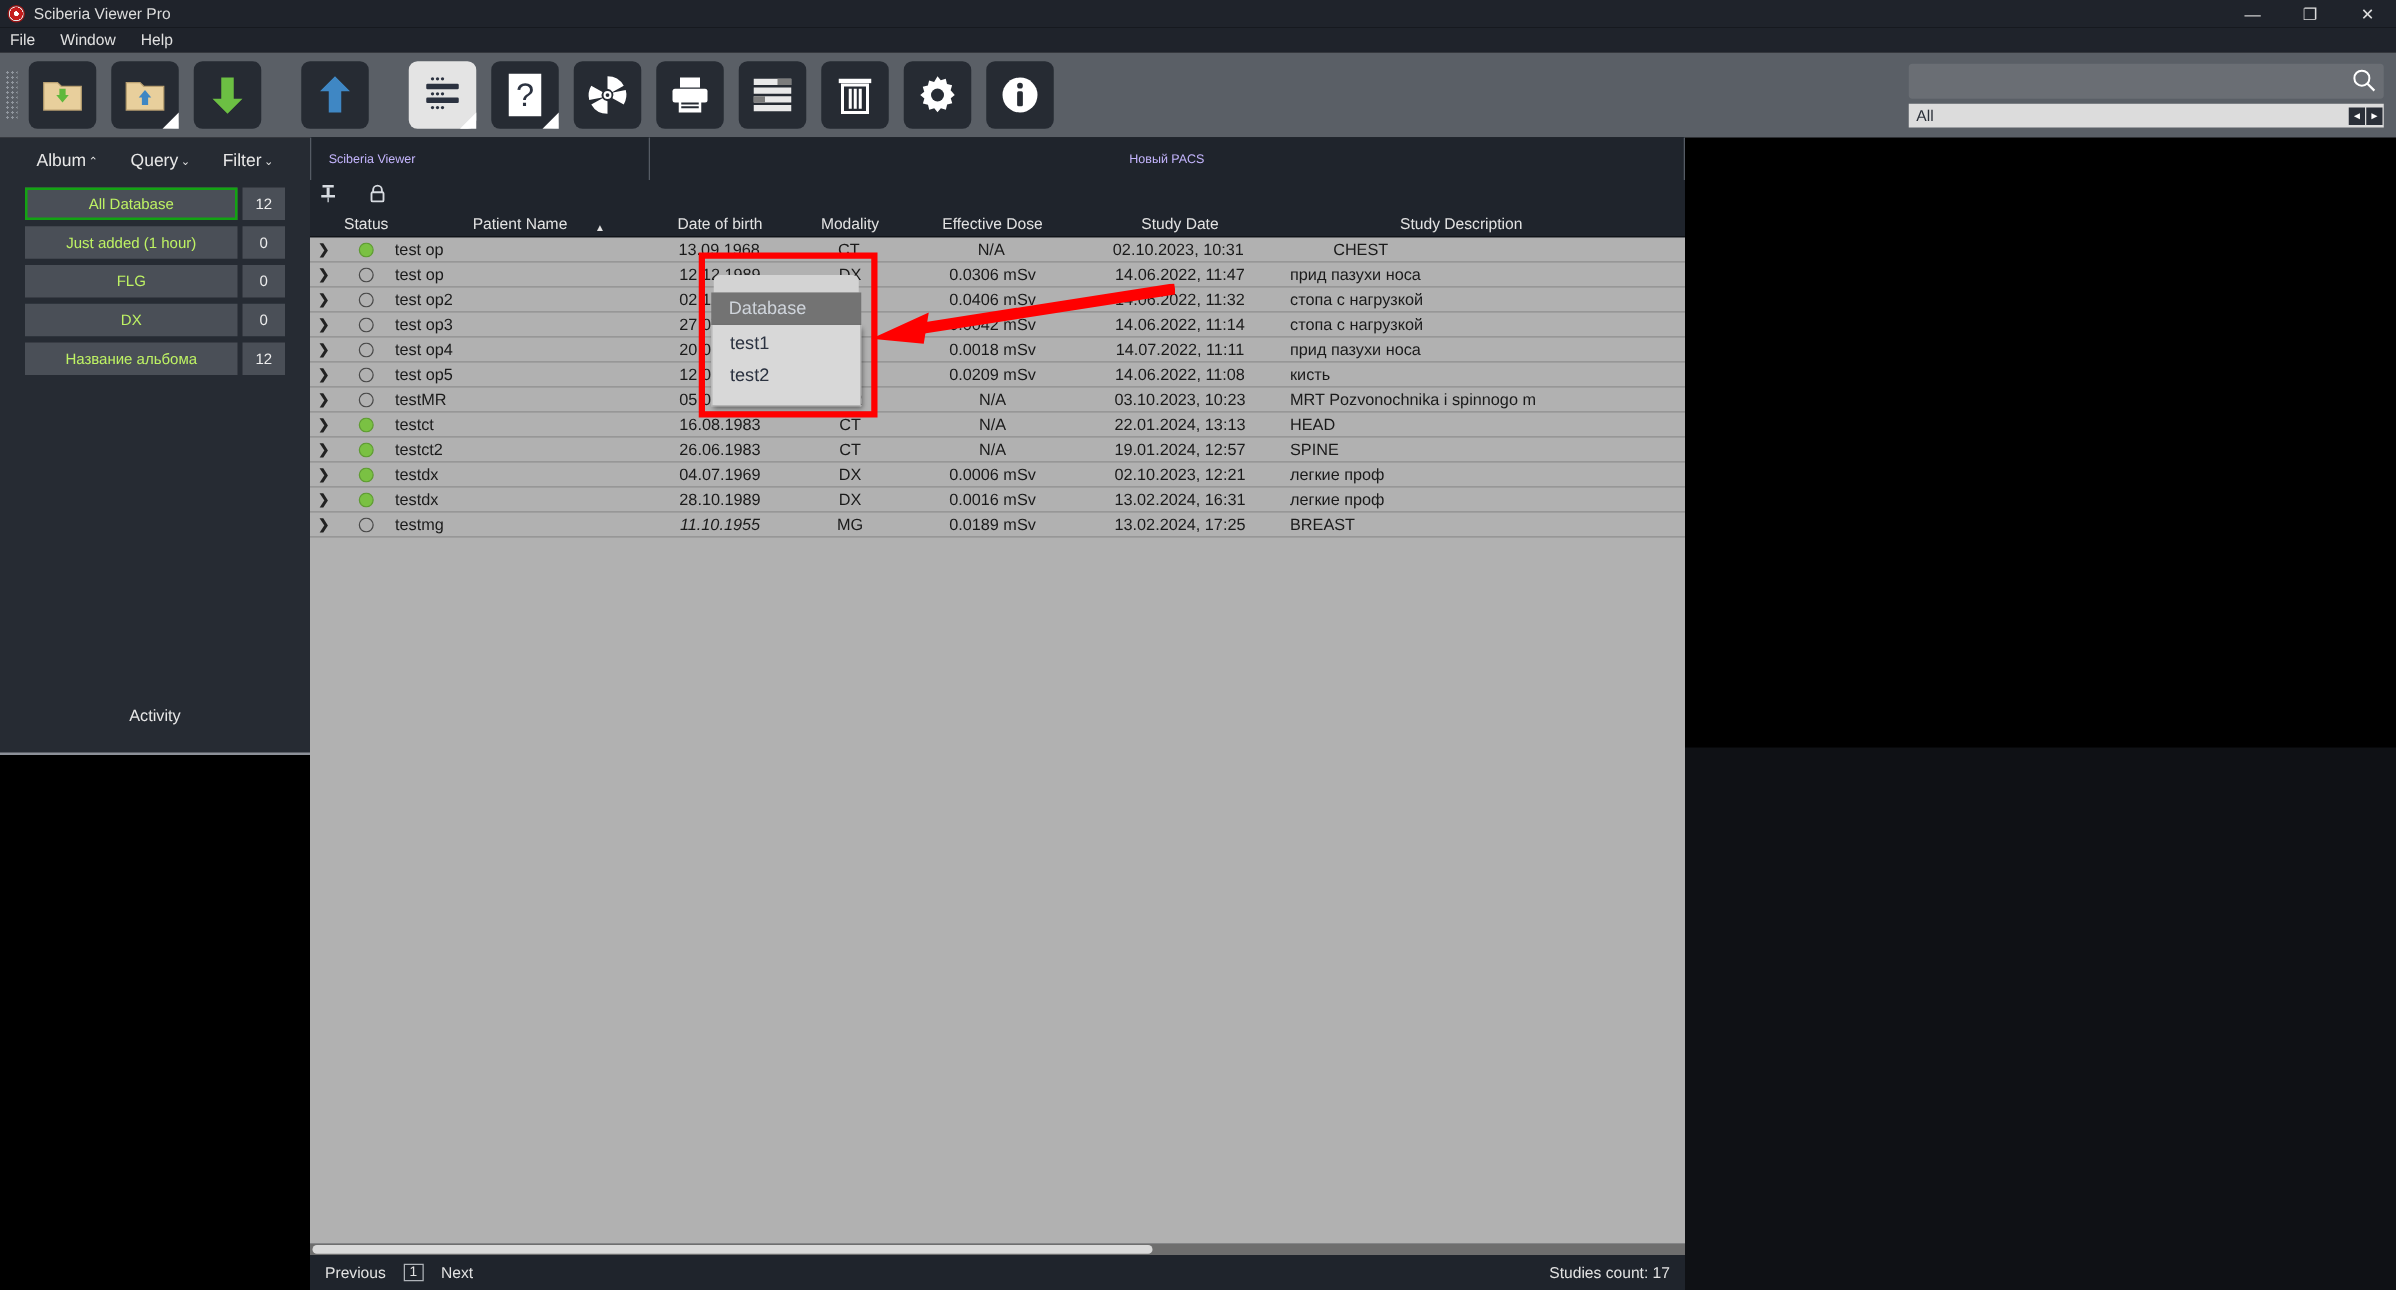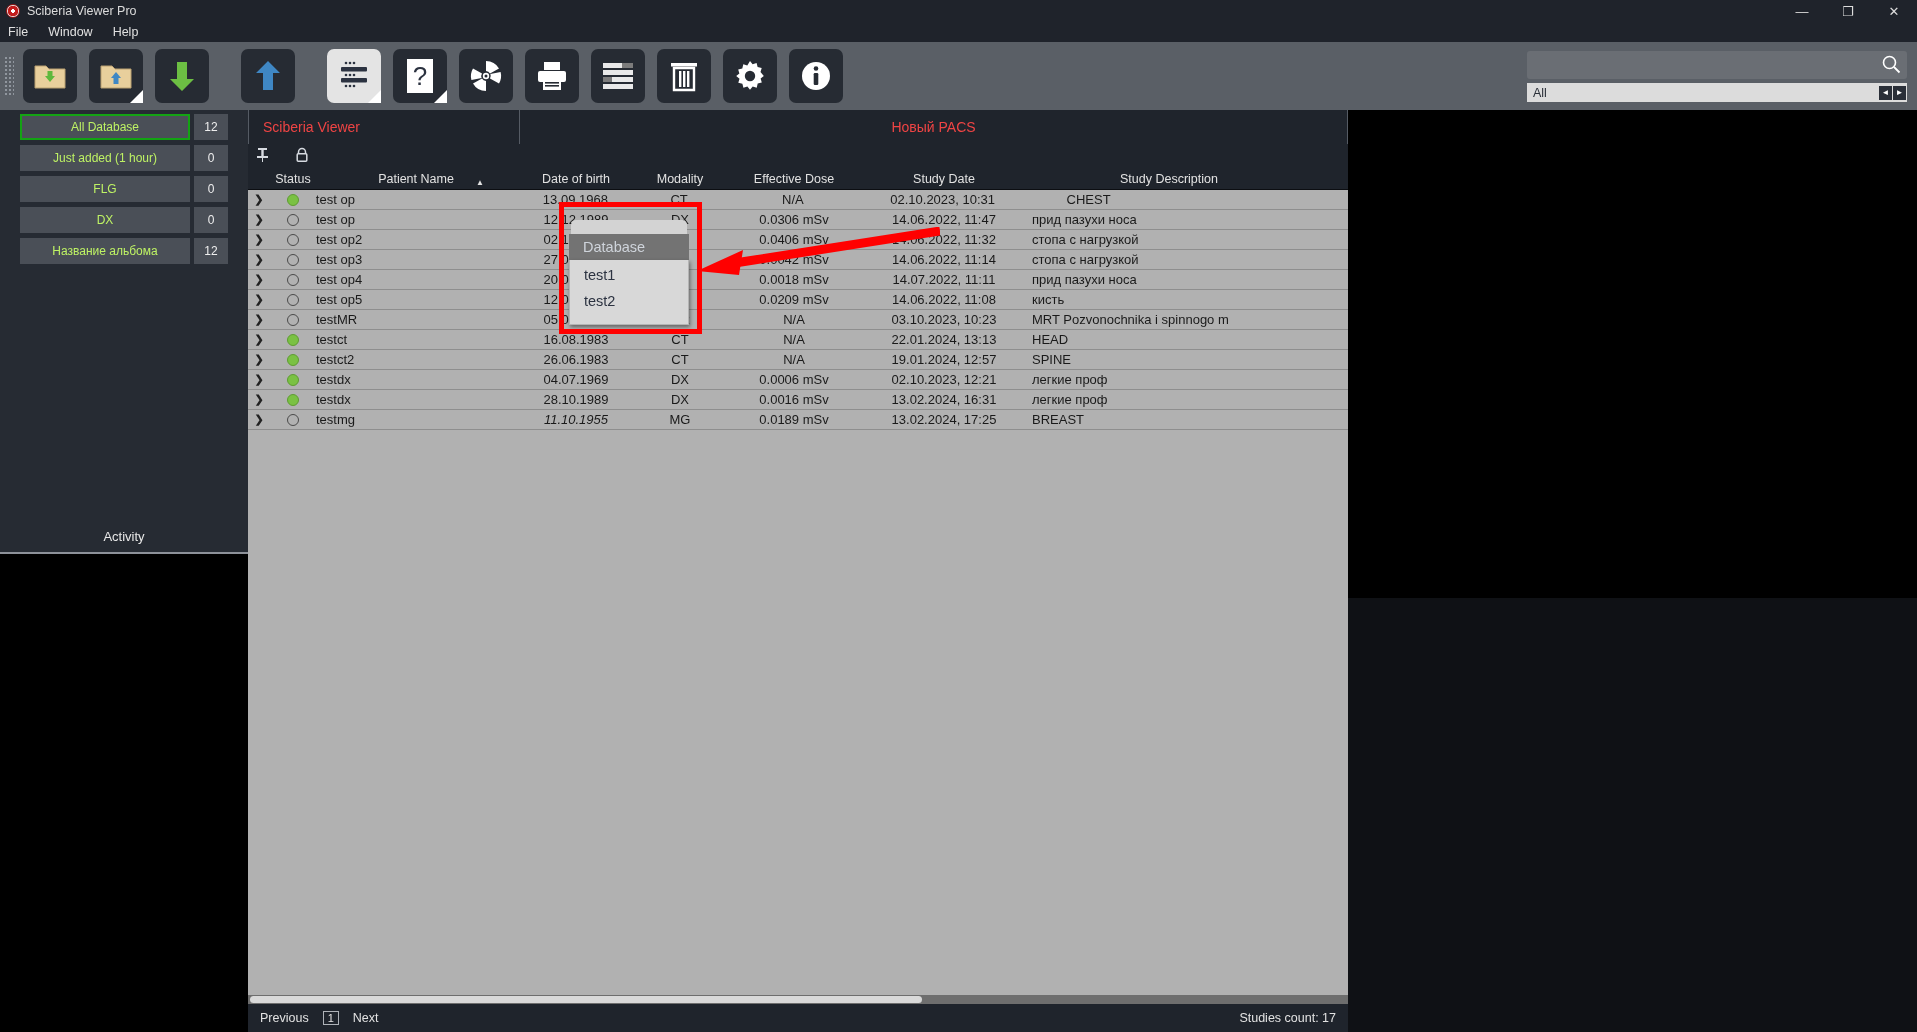--- a/index.html
+++ b/index.html
@@ -54,29 +54,29 @@
                font-size:14px; color:#e8e8e8; }
   .side-tabs .chev { font-size:9px; margin-left:2px; position:relative; top:-1px;}
   .albums { padding:4px 20px 0 20px; }
   .album-row { display:flex; margin-bottom:5px; }
   .album-name { flex:1; height:26px; background:#4a4f57; display:flex; align-items:center;
                 justify-content:center; font-size:12px; color:#bef264; border:1px solid transparent; }
   .album-row.active .album-name { border:2px solid #13a313; }
   .album-count { width:34px; height:26px; background:#4a4f57; display:flex; align-items:center;
                  justify-content:center; font-size:12px; color:#eee; margin-left:4px; }
   .activity { margin-top:auto; }
-  .activity-label { text-align:center; font-size:13px; padding:8px 0 8px; color:#e8e8e8; }
+  .activity-label { text-align:center; font-size:13px; padding:8px 0 22px; color:#e8e8e8; }
   .activity-rule { height:2px; background:#8d9199; }
   .activity-fill { flex:1; background:#000; }
 
   
   .main { width:1100px; display:flex; flex-direction:column; background:#1f242c; position:relative; }
   .tabstrip { height:34px; background:#1f242c; display:flex; align-items:stretch; }
-  .tabitem { display:flex; align-items:center; justify-content:center; font-size:14px;
-             color:#ef4444; border-right:1px solid #555b64; }
+  .tabitem { display:flex; align-items:center; justify-content:center; font-size:10px;
+             color:#c4b5fd; border-right:1px solid #555b64; }
   .tab-view { width:272px; justify-content:flex-start; padding-left:14px; border-left:1px solid #555b64; }
   .tab-pacs { flex:1; }
 
   .gridhead { height:22px; background:#1f242c; display:flex; align-items:center;
               border-bottom:1px solid #0c0e12; }
   .hc { font-size:12.5px; color:#e2e2e2; text-align:center; position:relative; }
 
   .gridbody { background:#b1b1b1; flex:1; overflow:hidden; position:relative; }
   .grow { height:20px; display:flex; align-items:center; border-bottom:1px solid #8e8e8e;
           color:#1a1a1a; font-size:13px; }
@@ -289,20 +289,31 @@
       <span class="fb-label">All</span>
       <span class="arrbox">◄</span>
       <span class="arrbox">►</span>
     </div>
   </div>
 </div>
 
 <div class="body">
 
   <div class="sidebar">
+    <div class="side-tabs">
+      <span>
+        <span>Album</span><span class="chev">⌃</span>
+      </span>
+      <span>
+        <span>Query</span><span class="chev">⌄</span>
+      </span>
+      <span>
+        <span>Filter</span><span class="chev">⌄</span>
+      </span>
+    </div>
 
     <div class="albums">
       <div class="album-row active">
         <div class="album-name">All Database</div>
         <div class="album-count">12</div>
       </div>
       <div class="album-row">
         <div class="album-name">Just added (1 hour)</div>
         <div class="album-count">0</div>
       </div>

